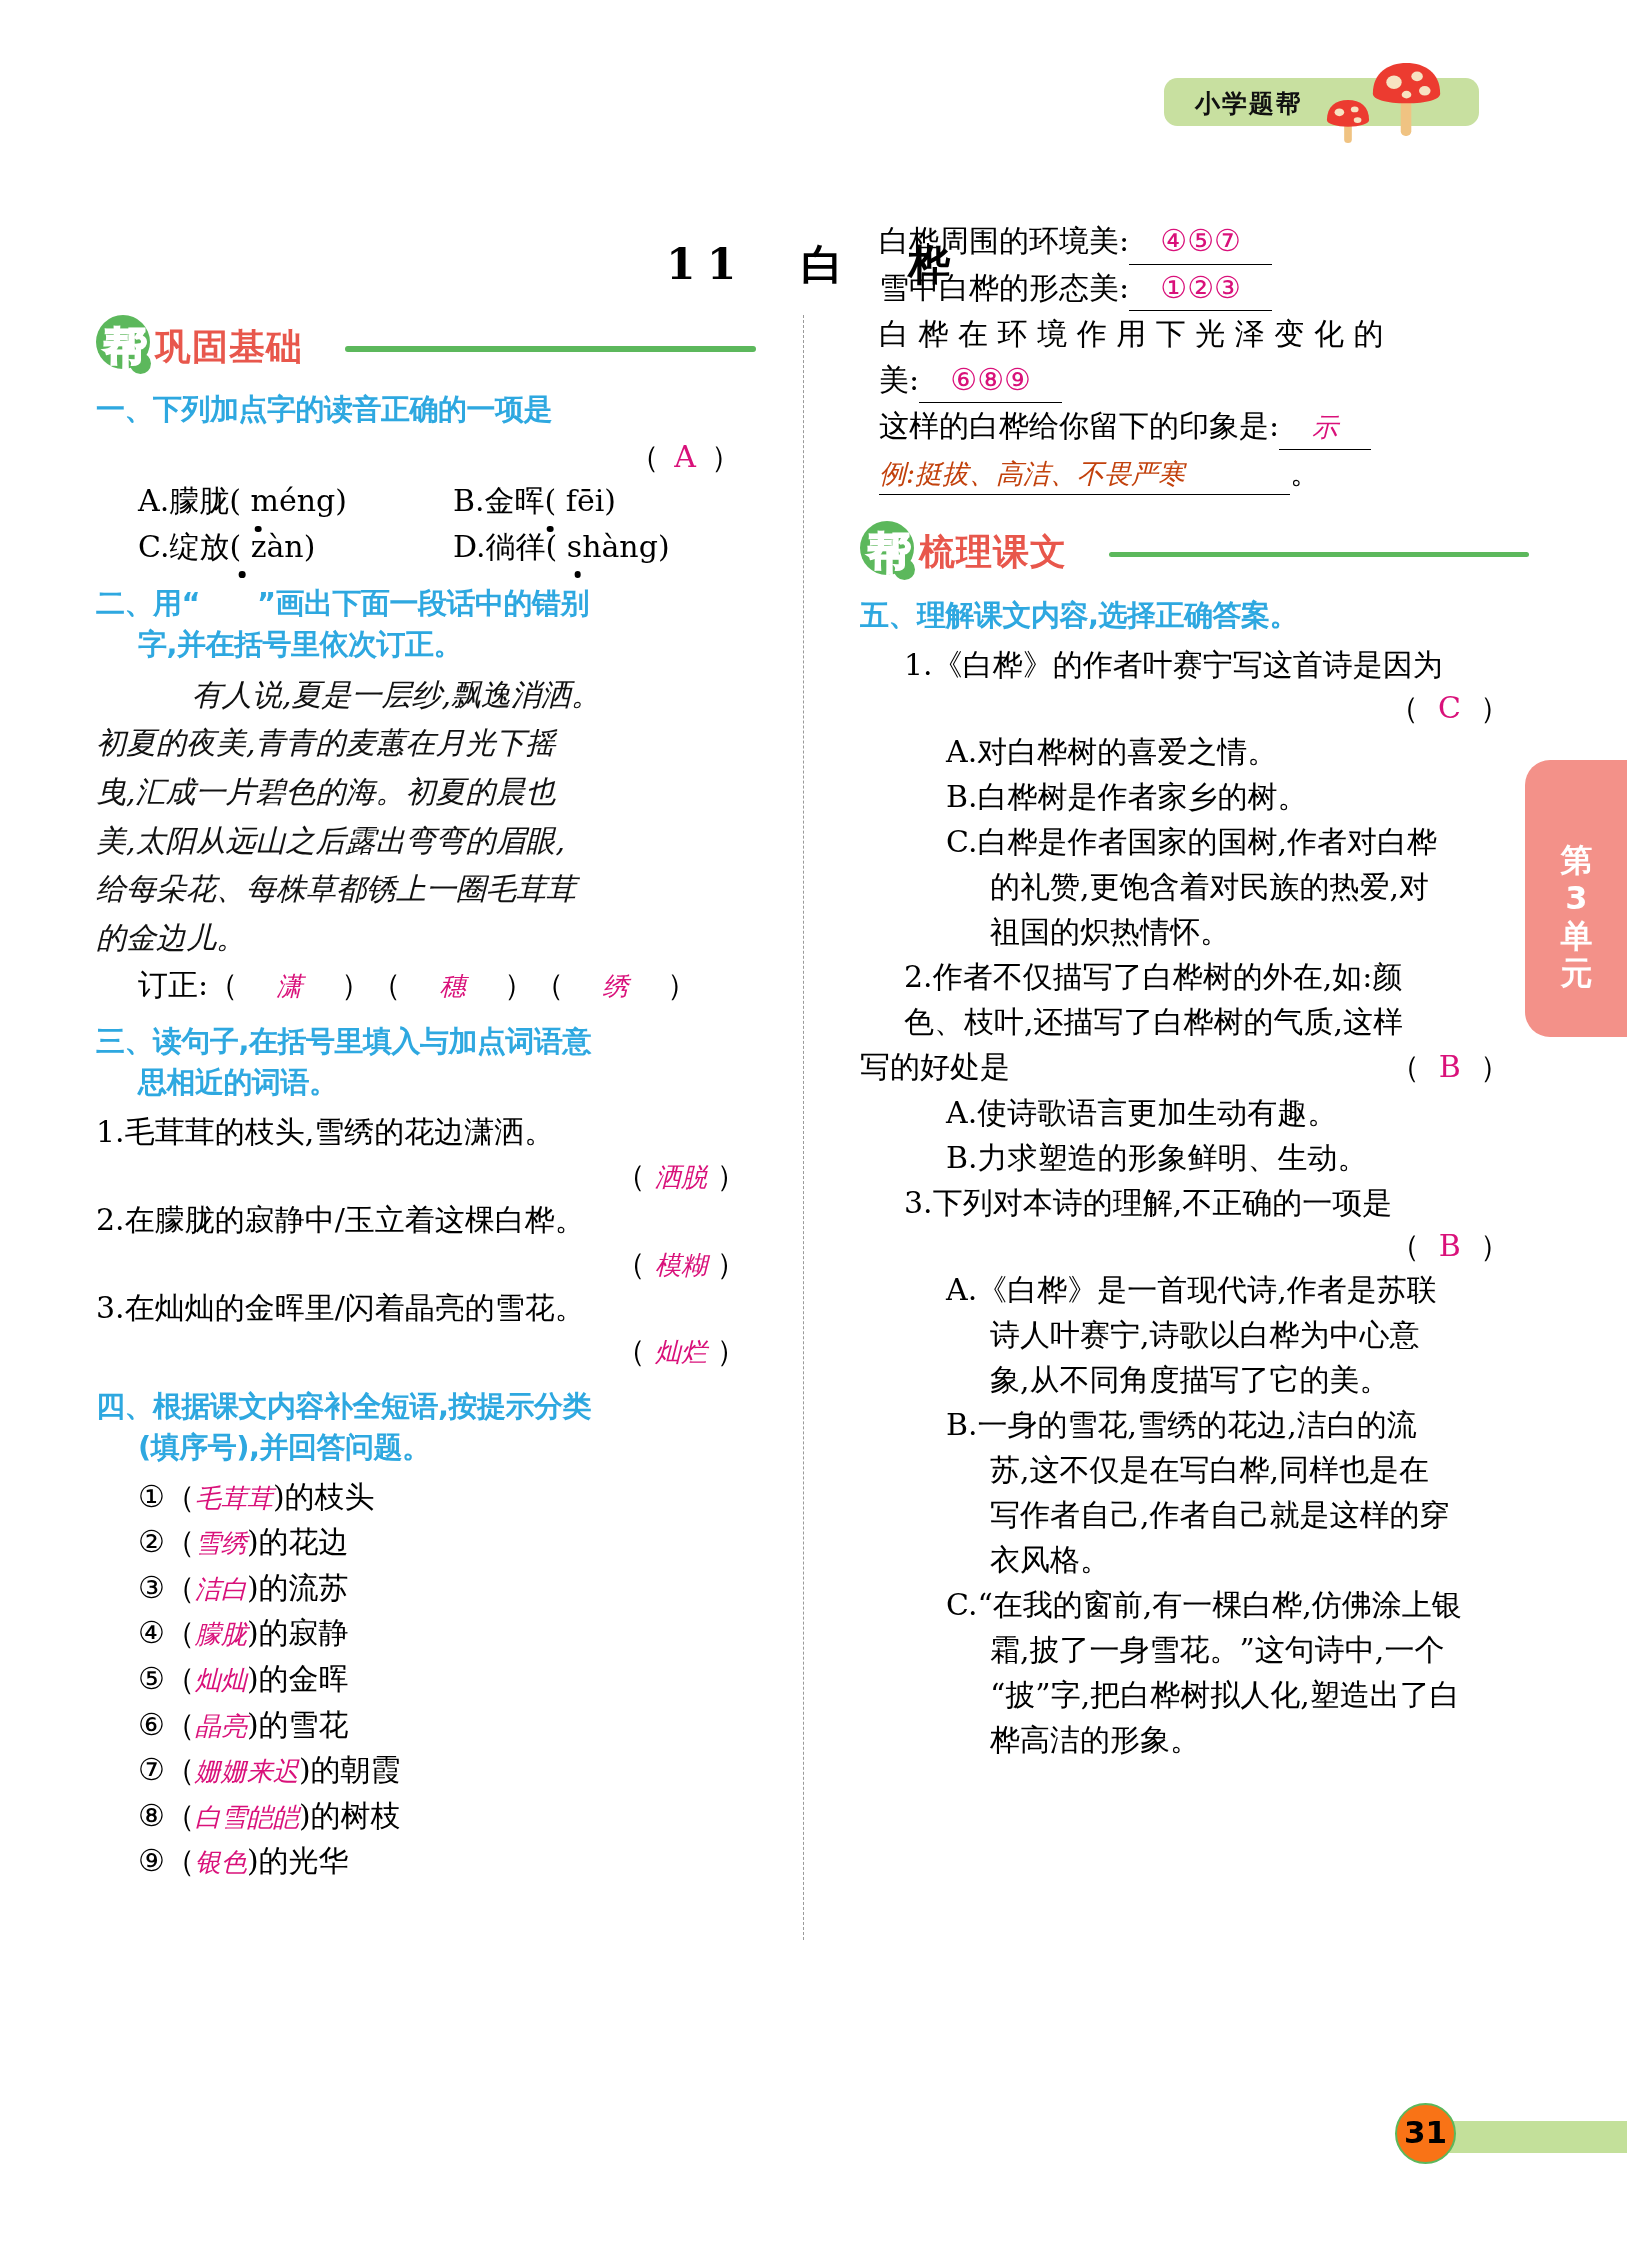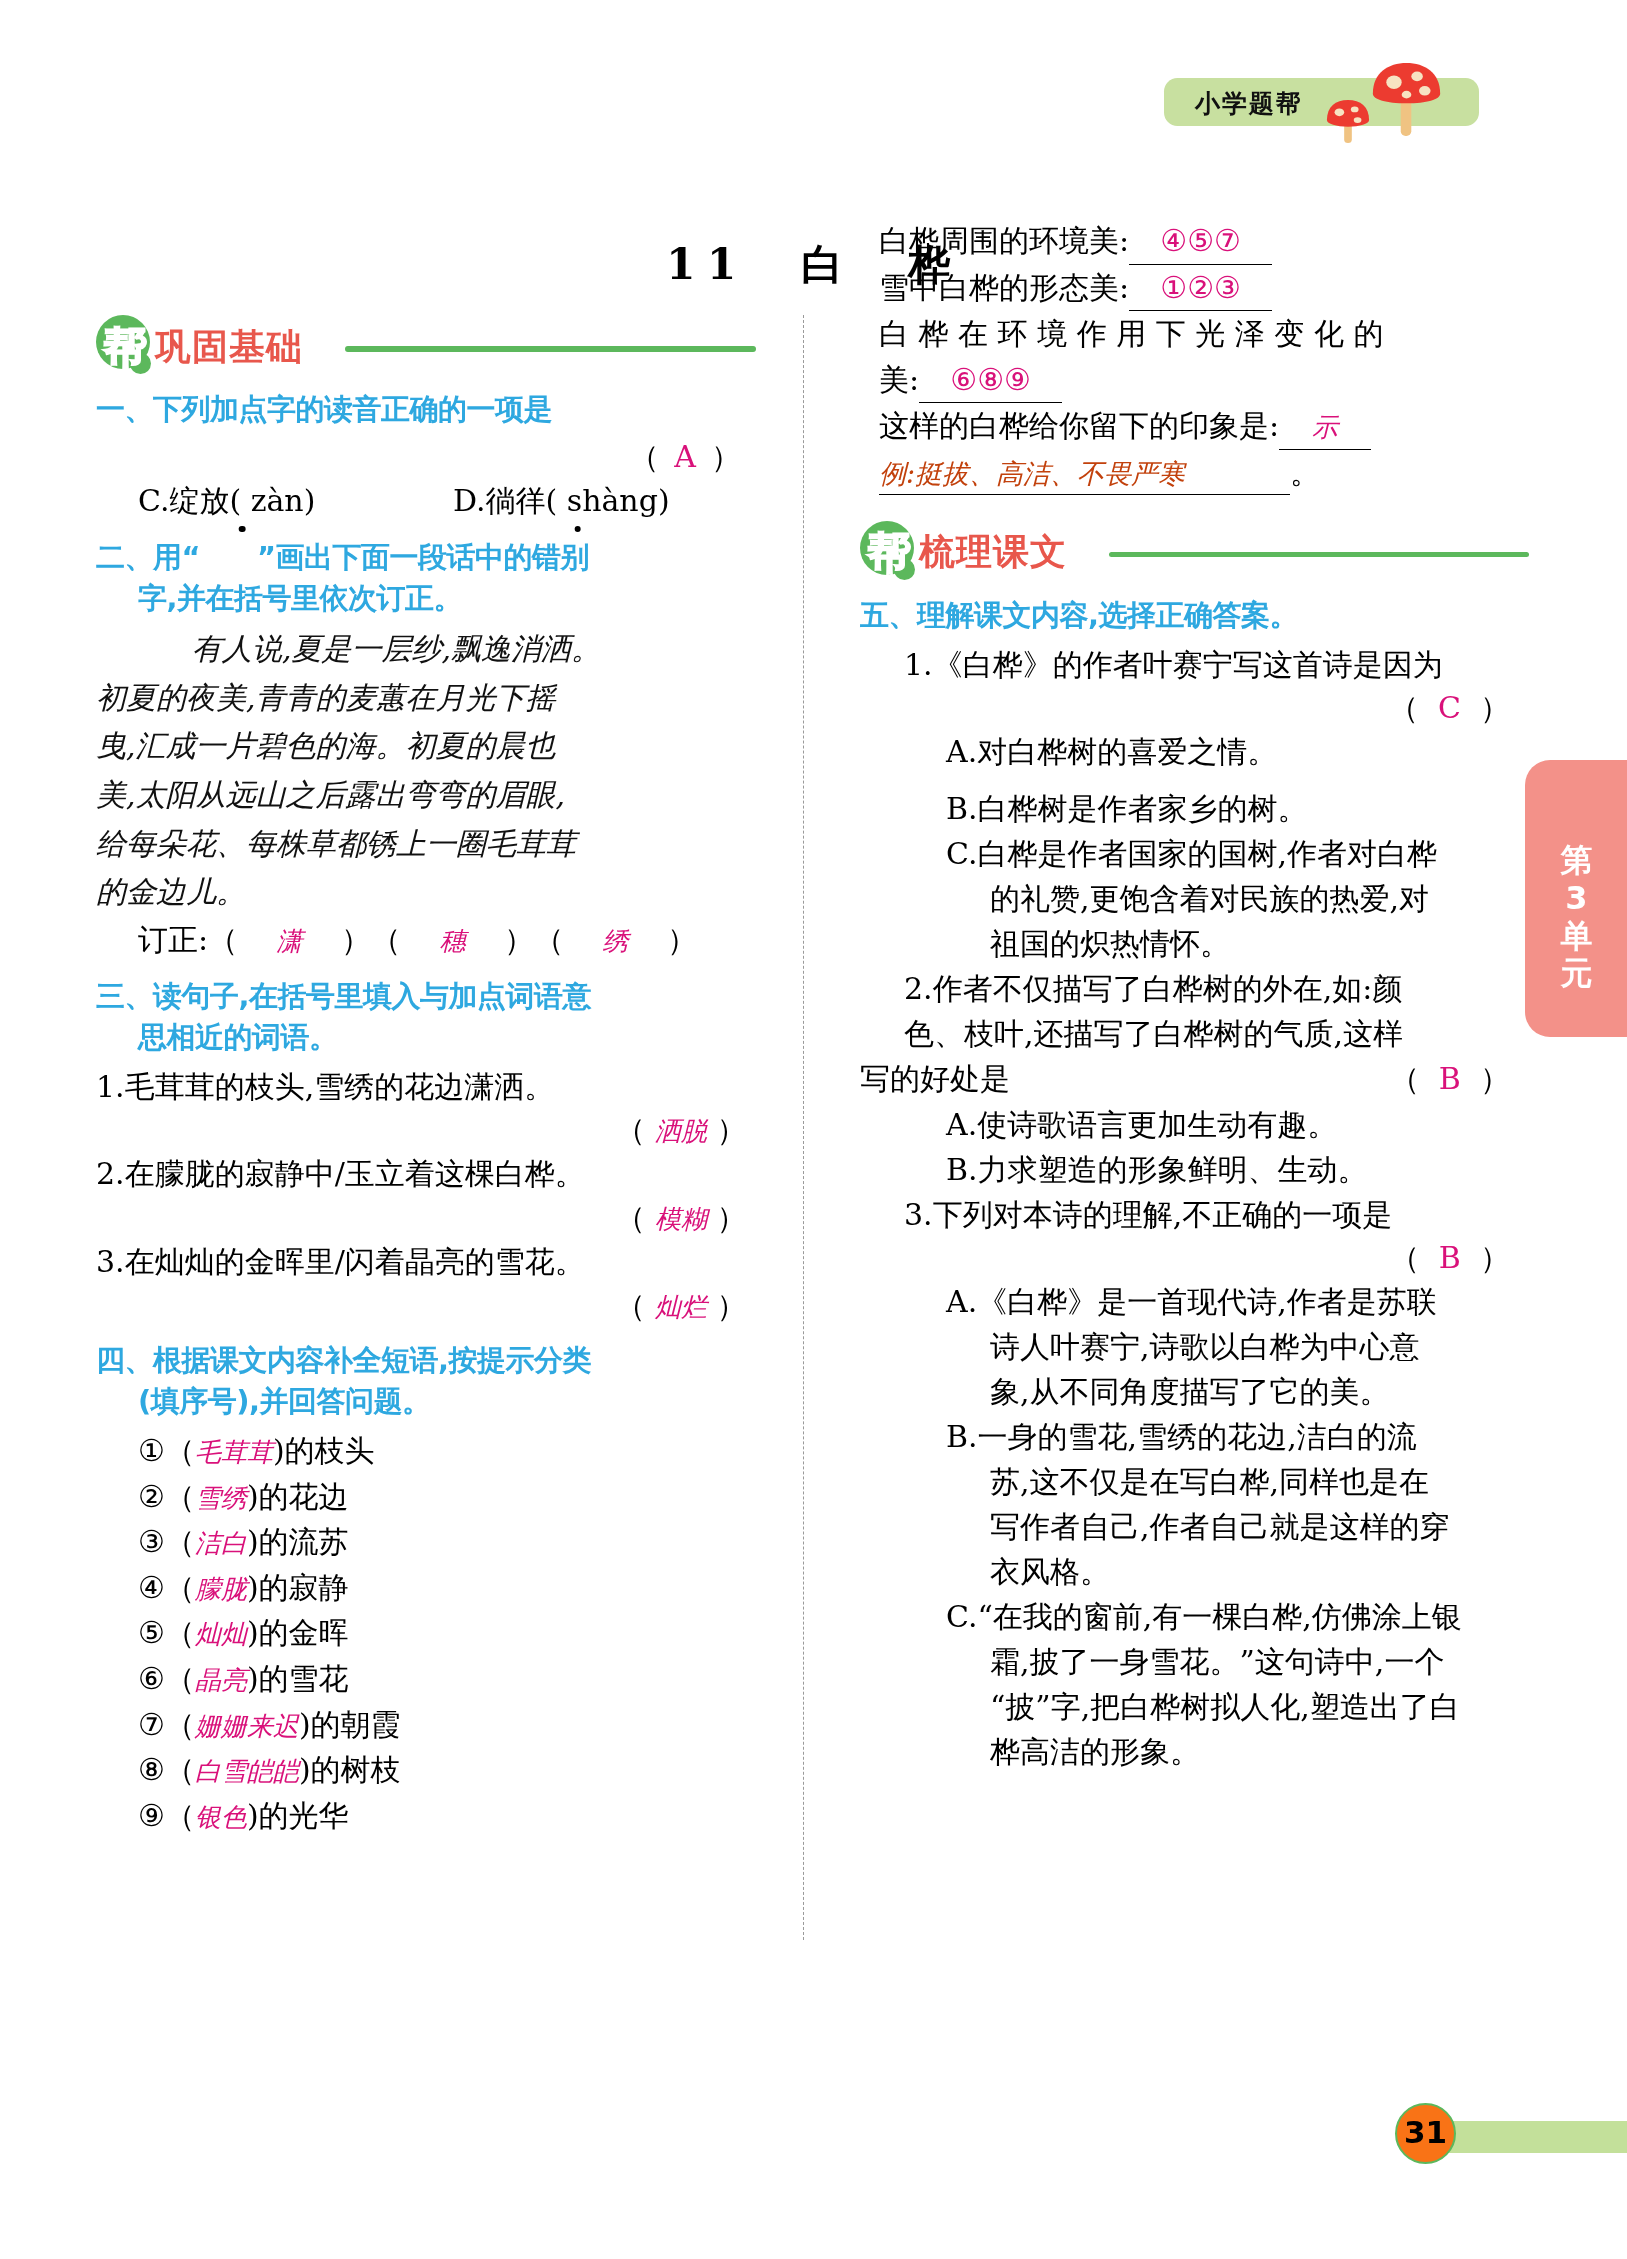--- a/index.html
+++ b/index.html
@@ -153,20 +153,28 @@
     <div class="rule"></div>
   </div>
 
   <div class="q-head">一、下列加点字的读音正确的一项是</div>
   <div class="right-ans">
     （&nbsp;&nbsp;<span class="ans">A</span>&nbsp;&nbsp;）&nbsp;&nbsp;
   </div>
   <div class="body-text" style="margin-left:42px;">
     <div style="display:flex;">
       <div style="width:315px;">
+        <span>A.</span><span class="dotted-u" style="display:inline-block;"><span>朦胧( méng)</span></span>
+      </div>
+      <div>
+        <span>B.</span><span class="dotted-u" style="display:inline-block;"><span>金晖( fēi)</span></span>
+      </div>
+    </div>
+    <div style="display:flex;">
+      <div style="width:315px;">
         <span>C.</span><span class="dotted-u" style="display:inline-block;"><span>绽放( zàn)</span></span>
       </div>
       <div>
         <span>D.</span><span class="dotted-u" style="display:inline-block;"><span>徜徉( shàng)</span></span>
       </div>
     </div>
   </div>
 
   <div class="q-head">
     <span>二、用“　　”画出下面一段话中的错别</span>
@@ -250,21 +258,21 @@
   </div>
 
   <div class="q-head">五、理解课文内容,选择正确答案。</div>
 
   <div class="body-text">
     <div class="num-item"><span>1.</span><span>《白桦》的作者叶赛宁写这首诗是因为</span></div>
     <div class="right-ans">（&nbsp;&nbsp;<span class="ans">C</span>&nbsp;&nbsp;）&nbsp;&nbsp;</div>
     <div class="opt2" style="margin-left:86px;text-indent:-44px;">
       <span>A.</span><span>对白桦树的喜爱之情。</span>
     </div>
-    <div class="opt2" style="margin-left:86px;text-indent:-44px;margin-top:12px;">
+    <div class="opt2" style="margin-left:86px;text-indent:-44px;">
       <span>B.</span><span>白桦树是作者家乡的树。</span>
     </div>
     <div class="opt2" style="margin-left:86px;text-indent:-44px;">
       <span>C.</span><span>白桦是作者国家的国树,作者对白桦</span>
       <div style="text-indent:0;">的礼赞,更饱含着对民族的热爱,对</div>
       <div style="text-indent:0;">祖国的炽热情怀。</div>
     </div>
   </div>
 
   <div class="body-text">

